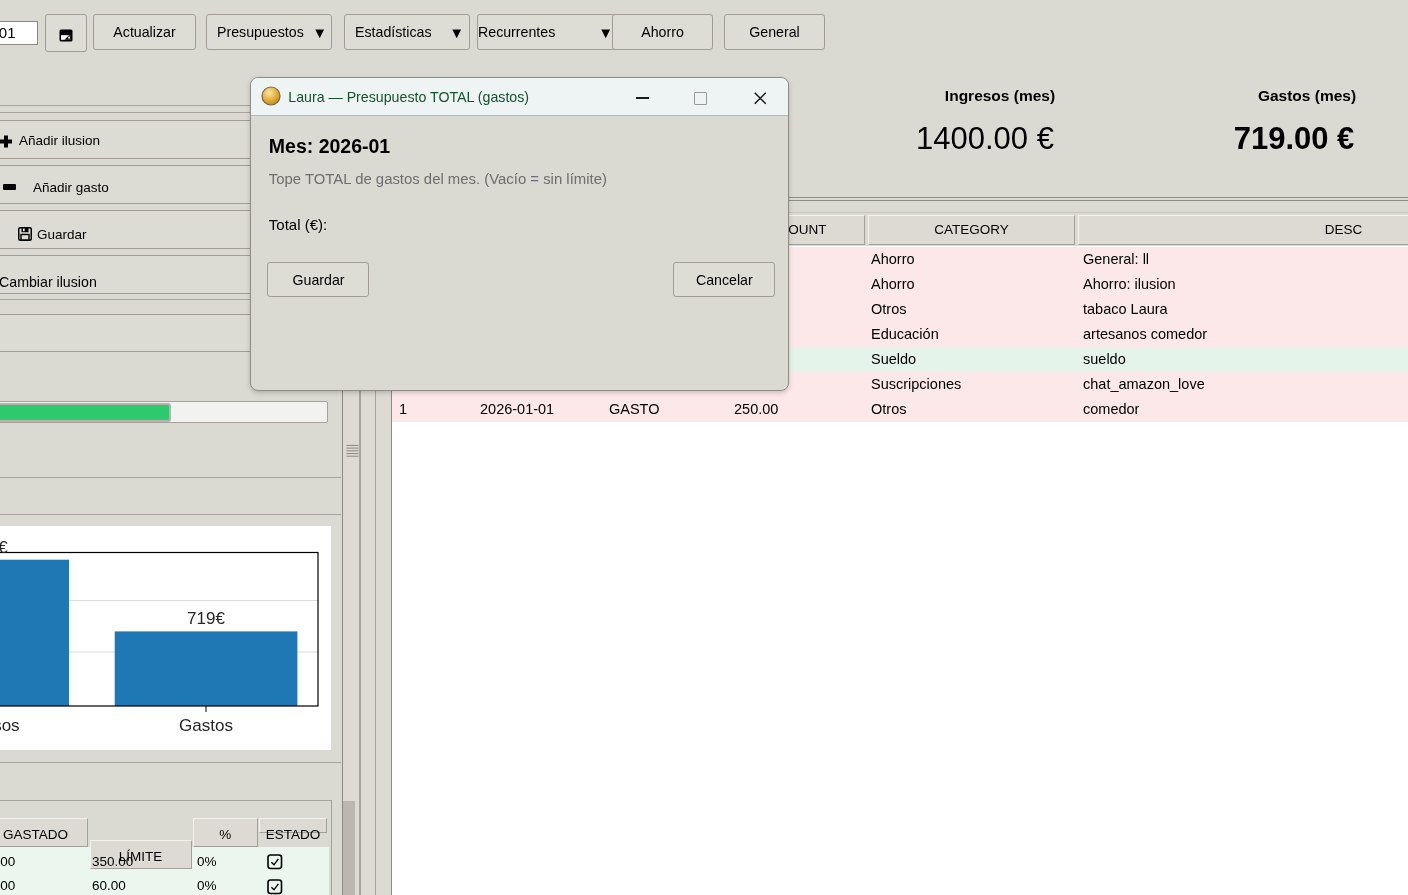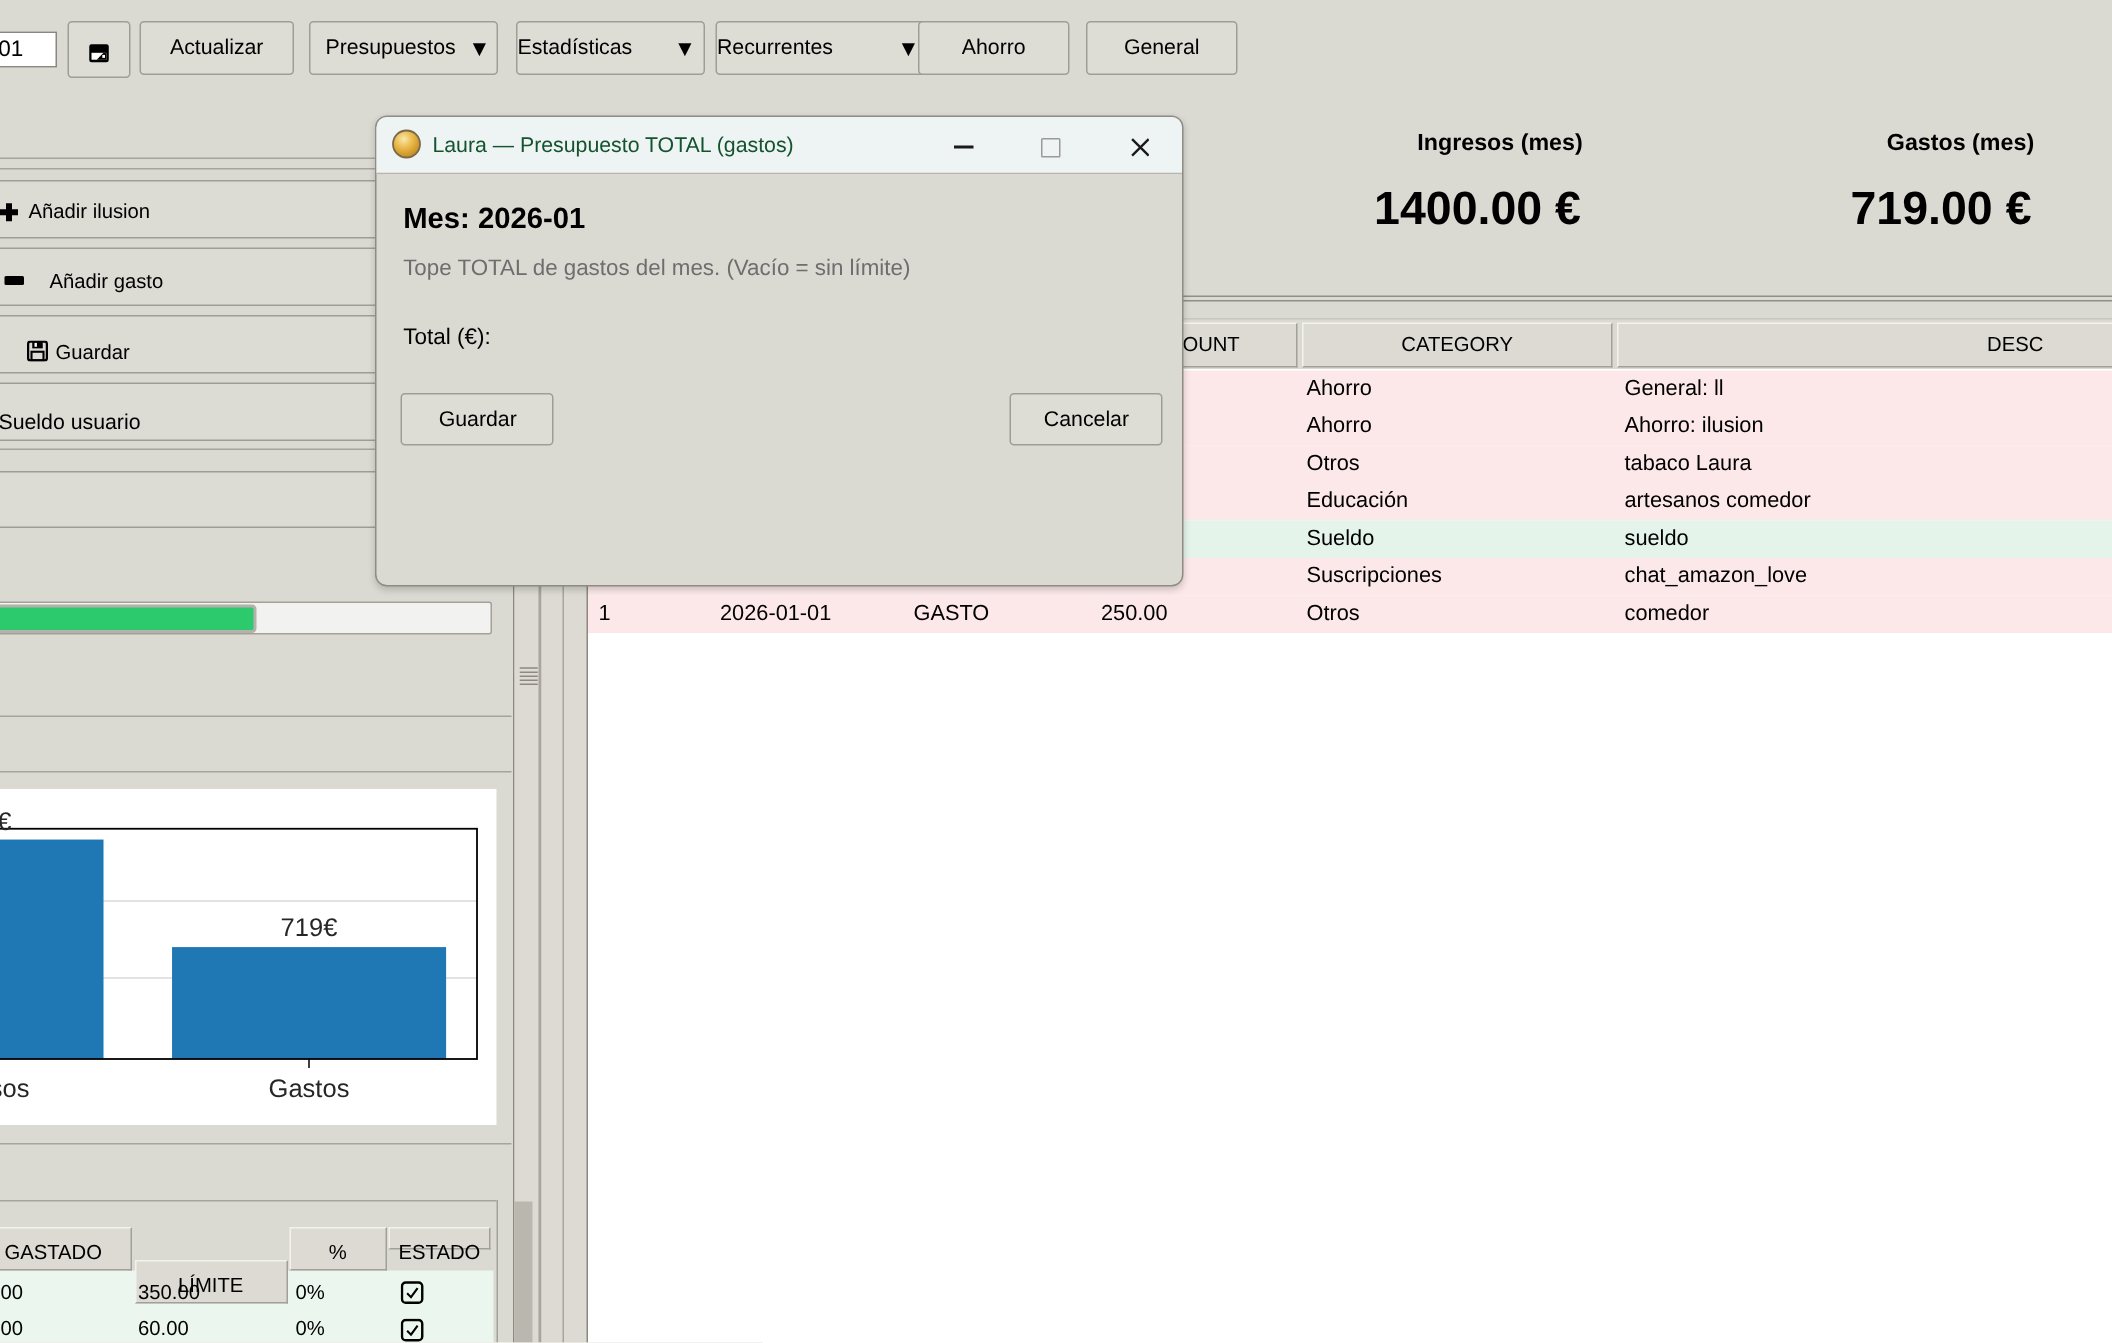--- a/index.html
+++ b/index.html
@@ -25,21 +25,21 @@
   <div class="btn" style="left:45px;top:14px;width:42px;height:38px;">
     <svg style="position:relative;top:2px;" width="14" height="13" viewBox="0 0 14 13">
       <rect x="0.5" y="0.5" width="13" height="12" rx="1.5" fill="#000"></rect>
       <rect x="2" y="6.2" width="10" height="4.6" fill="#fff"></rect>
       <path d="M5.5 10.8 L10 6.2 L12 6.2 L12 10.8 Z" fill="#000"></path>
       <rect x="9.2" y="7.6" width="1.8" height="2" fill="#fff"></rect>
     </svg>
   </div>
   <div class="btn" style="left:93px;top:14px;width:103px;height:36px;">Actualizar</div>
   <div class="btn" style="left:206px;top:14px;width:126px;height:36px;justify-content:flex-start;padding-left:10px;">Presupuestos<span style="position:absolute;right:4px;font-size:15px;">▼</span></div>
-  <div class="btn" style="left:344px;top:14px;width:126px;height:36px;justify-content:flex-start;">Estadísticas<span style="position:absolute;right:5px;font-size:15px;">▼</span></div>
+  <div class="btn" style="left:344px;top:14px;width:126px;height:36px;justify-content:flex-start;padding-left:10px;">Estadísticas<span style="position:absolute;right:5px;font-size:15px;">▼</span></div>
   <div class="btn" style="left:477px;top:14px;width:144px;height:36px;justify-content:flex-start;">Recurrentes<span style="position:absolute;right:7px;font-size:15px;">▼</span></div>
   <div class="btn" style="left:612px;top:14px;width:101px;height:36px;">Ahorro</div>
   <div class="btn" style="left:724px;top:14px;width:101px;height:36px;">General</div>
 </div>
 
 <div id="leftpanel">
   <div class="hline" style="left:0;top:105px;width:341px;"></div>
   <div class="hline" style="left:0;top:112px;width:341px;"></div>
   <div class="lbtn" style="top:119.5px;height:39px;">
     <svg style="margin-left:7px;position:relative;top:2px;" width="12" height="13" viewBox="0 0 12 13">
@@ -54,21 +54,21 @@
   <div class="lbtn" style="top:210px;height:39px;">
     <svg style="margin-left:25px;position:relative;top:4.5px;" width="14" height="14" viewBox="0 0 14 14">
       <rect x="0.75" y="0.75" width="12.5" height="12.5" rx="1.5" fill="none" stroke="#000" stroke-width="1.5"></rect>
       <rect x="3.5" y="0.75" width="7" height="4.5" fill="#000"></rect>
       <rect x="5" y="1.6" width="1.6" height="2.6" fill="#fff"></rect>
       <rect x="3" y="7.5" width="8" height="5.7" fill="none" stroke="#000" stroke-width="1.4"></rect>
     </svg>
     <span style="margin-left:5px;position:relative;top:5px;">Guardar</span>
   </div>
   <div class="lbtn" style="top:255px;height:38.5px;">
-    <span style="margin-left:6px;position:relative;top:7.5px;font-size:14.2px;">Sueldo usuario</span>
+    <span style="margin-left:6px;position:relative;top:7.5px;font-size:14.2px;">Cambiar ilusion</span>
   </div>
   <div class="hline" style="left:0;top:299px;width:341px;"></div>
   <div class="lbtn" style="top:314px;height:38px;"></div>
 
   <div class="abs" style="left:-10px;top:401px;width:338px;height:22px;background:#f2f2f0;border:1px solid #a5a19a;border-radius:2px;box-sizing:border-box;"></div>
   <div class="abs" style="left:-10px;top:402.5px;width:181px;height:19px;background:#2dc96d;border:2.5px solid #b5b1ac;border-radius:3px;box-sizing:border-box;"></div>
   <div class="hline" style="left:0;top:477px;width:341px;"></div>
   <div class="hline" style="left:0;top:514px;width:341px;"></div>
 
   <div class="abs" style="left:-8px;top:526px;width:339px;height:224px;background:#fff;"></div>
@@ -178,21 +178,21 @@
     <span class="abs" style="left:88px;">2026-01-01</span>
     <span class="abs" style="left:217px;">GASTO</span>
     <span class="abs" style="left:342px;">250.00</span>
     <span class="cat">Otros</span>
       <span class="desc">comedor</span>
   </div>
 </div>
 
 <div id="summary">
   <div class="abs" style="left:900px;top:87px;width:200px;text-align:center;font-weight:bold;font-size:15.5px;">Ingresos (mes)</div>
-  <div class="abs" style="left:885px;top:121px;width:200px;text-align:center;font-weight:bold;font-size:31px;">1400.00 €</div>
+  <div class="abs" style="left:885px;top:121px;width:200px;text-align:center;font-weight:normal;font-size:31px;">1400.00 €</div>
   <div class="abs" style="left:1207px;top:87px;width:200px;text-align:center;font-weight:bold;font-size:15.5px;">Gastos (mes)</div>
   <div class="abs" style="left:1194px;top:121px;width:200px;text-align:center;font-weight:bold;font-size:31px;">719.00 €</div>
 </div>
 
 <div id="dialog" class="abs" style="left:250.3px;top:76.5px;width:538.5px;height:314.5px;border-radius:8px;
      background:#dad9d2;border:1.4px solid #8f8c86;box-sizing:border-box;box-shadow:0 2px 5px rgba(0,0,0,0.18);">
   <div style="position:absolute;left:0;top:0;width:100%;height:38.8px;background:#eef3f4;border-radius:7px 7px 0 0;border-bottom:1px solid #b8b5ae;box-sizing:border-box;">
     <svg style="position:absolute;left:10px;top:8.5px;" width="20" height="20" viewBox="0 0 20 20">
       <defs>
           <radialGradient id="ball" cx="0.4" cy="0.32" r="0.72">

